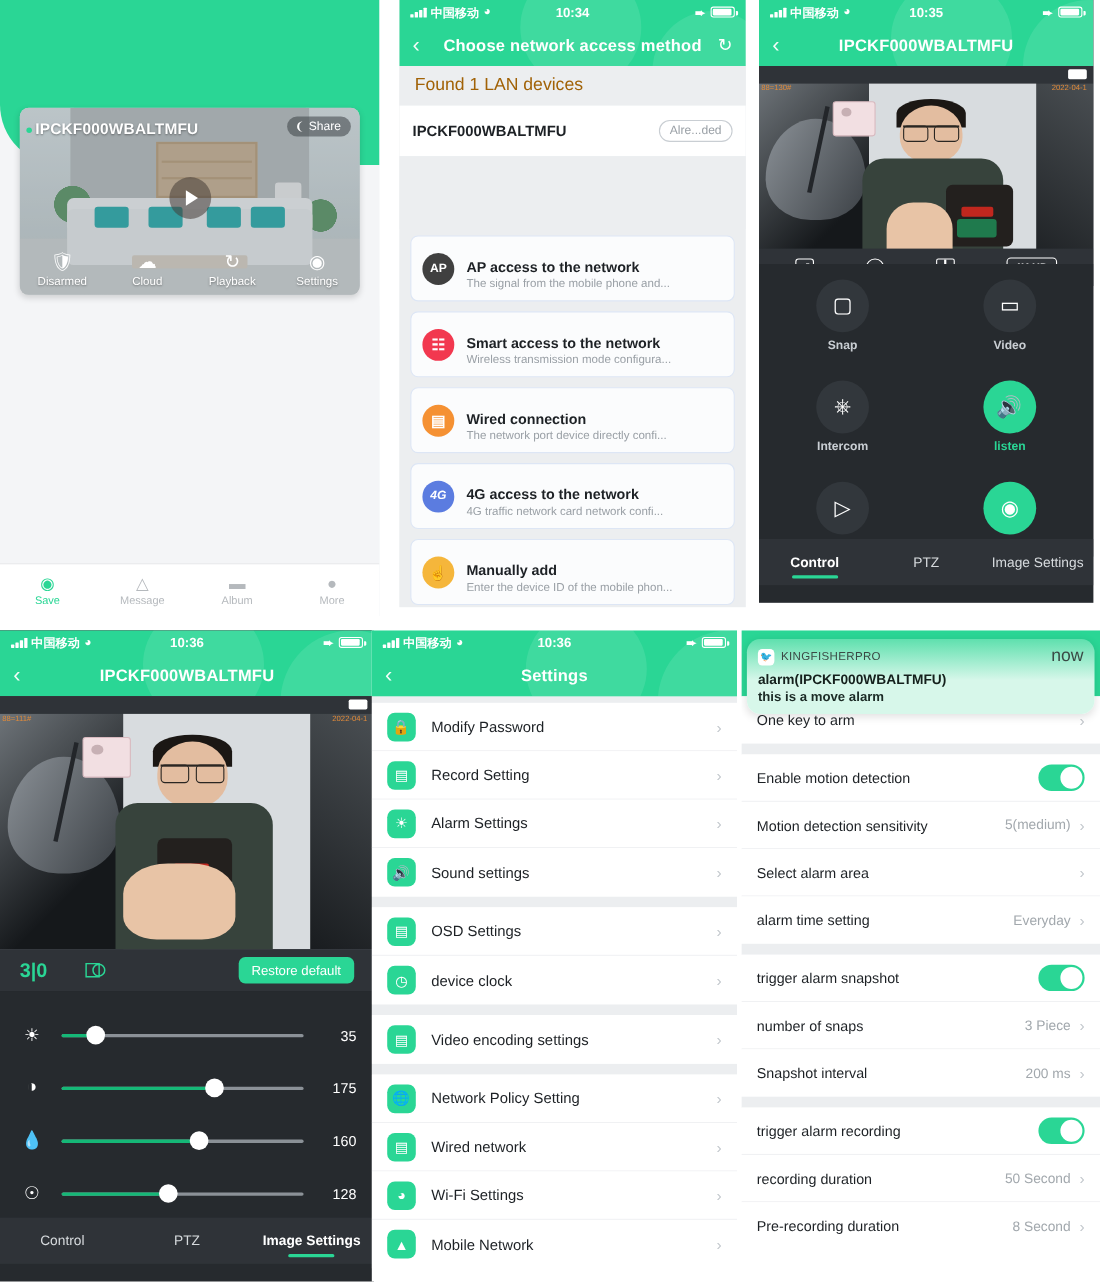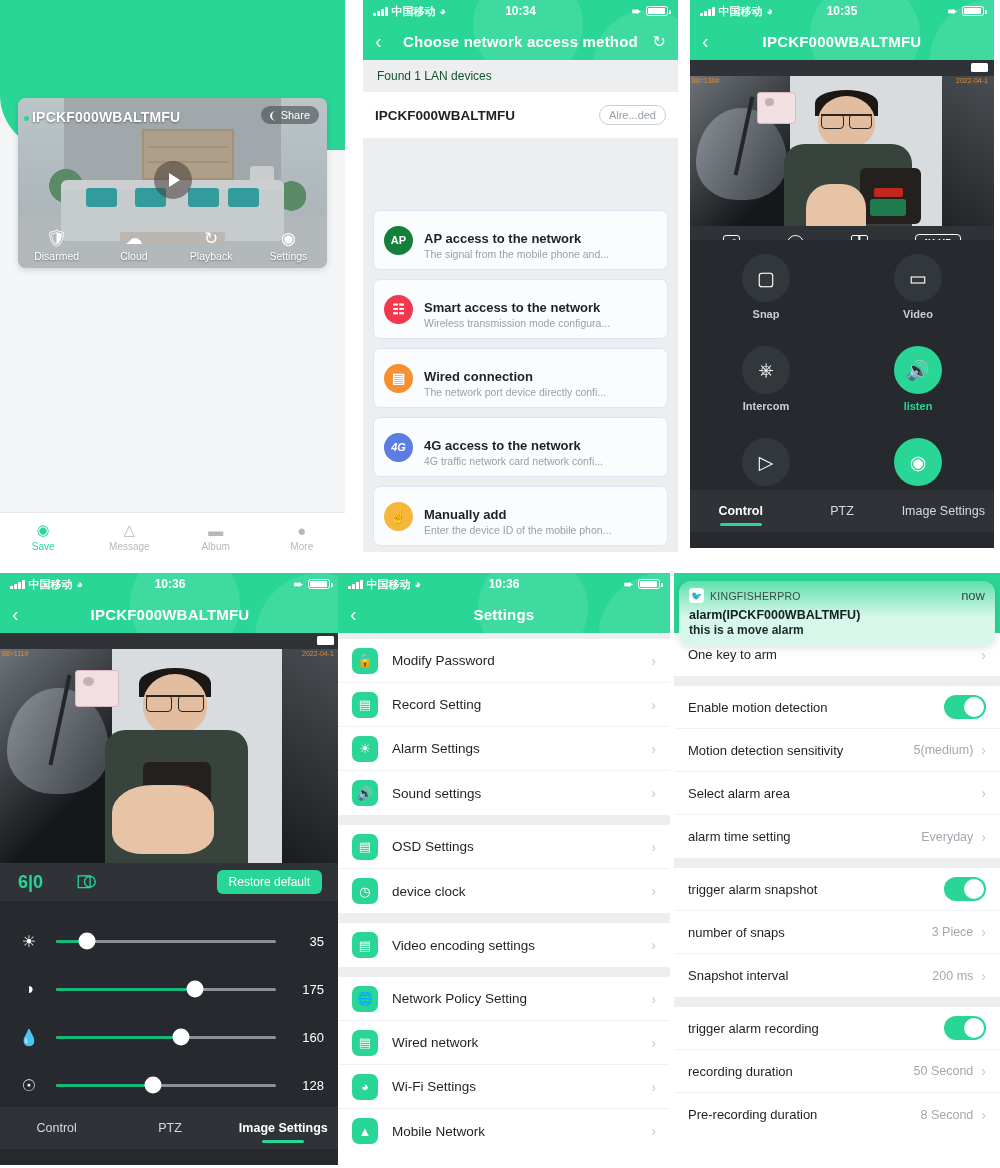--- a/index.html
+++ b/index.html
@@ -110,21 +110,21 @@
     border-top:1px solid #e6e8ea; display:flex; align-items:center;
   }
   .tab { flex:1; text-align:center; color:#b5b9bd; }
   .tab .ti { font-size:15px; height:18px; display:flex;align-items:center;justify-content:center; }
   .tab .tl { font-size: 10px; margin-top: 2px; }
   .tab.active { color:#2ad695; }
 
   
   #p2 { left: 363px; top: 0; width: 315px; height: 552px; background:#eceef0; }
   #p2 .navbar { background:#2ad695; }
-  .found-bar { background:#eceef0; padding: 9px 14px; color:#14532d; font-size: 12px; }
+  .found-bar { background:#eceef0; padding: 9px 14px; color:#a16207; font-size: 16px; }
   .dev-row {
     background:#fff; height: 46px; display:flex;align-items:center;padding:0 12px;
   }
   .dev-row .dname { flex:1; font-size: 13.5px; color:#1d2125; font-weight:600; }
   .added-pill {
     border:1px solid #c9ced3; color:#9aa0a6; font-size:11px; padding:3px 9px;
     border-radius: 11px;
   }
   .gap-block { height: 66px; background:#eceef0; }
   .opt-list { padding: 6px 10px 0 10px; }
@@ -244,21 +244,21 @@
     background: linear-gradient(180deg,#5fe0ae,#d7f7ea 55%);
     border-radius: 12px; padding: 7px 10px 9px 10px;
     box-shadow: 0 2px 8px rgba(0,0,0,.12);
   }
   .notif-top { display:flex; align-items:center; gap: 6px; }
   .notif-app-ico {
     width: 15px;height:15px;border-radius:4px;background:#fff;
     display:flex;align-items:center;justify-content:center;font-size:9px;color:#222;
   }
   .notif-app { font-size: 10.5px; color:#3a4a45; letter-spacing:.3px; flex:1; }
-  .notif-time { font-size: 13px; color:#3a4a45; }
+  .notif-time { font-size: 16px; color:#3a4a45; }
   .notif-title { font-size: 12.5px; font-weight:bold; color:#14201c; margin-top:5px; }
   .notif-body { font-size: 12px; color:#1b2a25; margin-top:1px;font-weight:bold; }
   .p6-row {
     display:flex;align-items:center;height:43px;padding:0 14px;background:#fff;
     border-bottom:1px solid #f0f1f3;
   }
   .p6-row:last-child{border-bottom:none;}
   .p6-lbl { flex:1; font-size:13px; color:#1d2125; }
   .p6-val { font-size:12.5px; color:#a2a8ad; margin-right:8px; }
   .toggle {
@@ -379,21 +379,21 @@
       </div>
     </div>
     <div class="found-bar">Found 1 LAN devices</div>
     <div class="dev-row">
       <div class="dname">IPCKF000WBALTMFU</div>
       <div class="added-pill">Alre...ded</div>
     </div>
     <div class="gap-block"></div>
     <div class="opt-list">
       <div class="opt-card">
-        <div class="opt-ico" style="background:#15803d">AP</div>
+        <div class="opt-ico" style="background:#404040">AP</div>
         <div class="opt-txt">
           <div class="opt-title">AP access to the network</div>
           <div class="opt-sub">The signal from the mobile phone and...</div>
         </div>
       </div>
       <div class="opt-card">
         <div class="opt-ico" style="background:#f2384f;font-size:14px">☷</div>
         <div class="opt-txt">
           <div class="opt-title">Smart access to the network</div>
           <div class="opt-sub">Wireless transmission mode configura...</div>
@@ -569,21 +569,21 @@
           </div>
         <div class="vid-hand" style="left:33%;top:66%;width:30%"></div>
       </div>
       <div class="vid-topbar"></div>
       <div class="vid-battery"></div>
       <div class="vid-ts-l">88=111#</div>
       <div class="vid-ts-r">2022-04-1</div>
     </div>
 
     <div class="adj-bar">
-      <span class="adj-ico">6|0</span>
+      <span class="adj-ico">3|0</span>
       <span class="adj-ico">⎄</span>
       <span class="restore-btn">Restore default</span>
     </div>
 
     <div class="sliders">
       <div class="slider-row">
         <span class="sl-ico">☀</span>
         <span class="sl-track">
           <i class="sl-fill" style="width:14%"></i>
           <i class="sl-knob" style="left:14%"></i>

